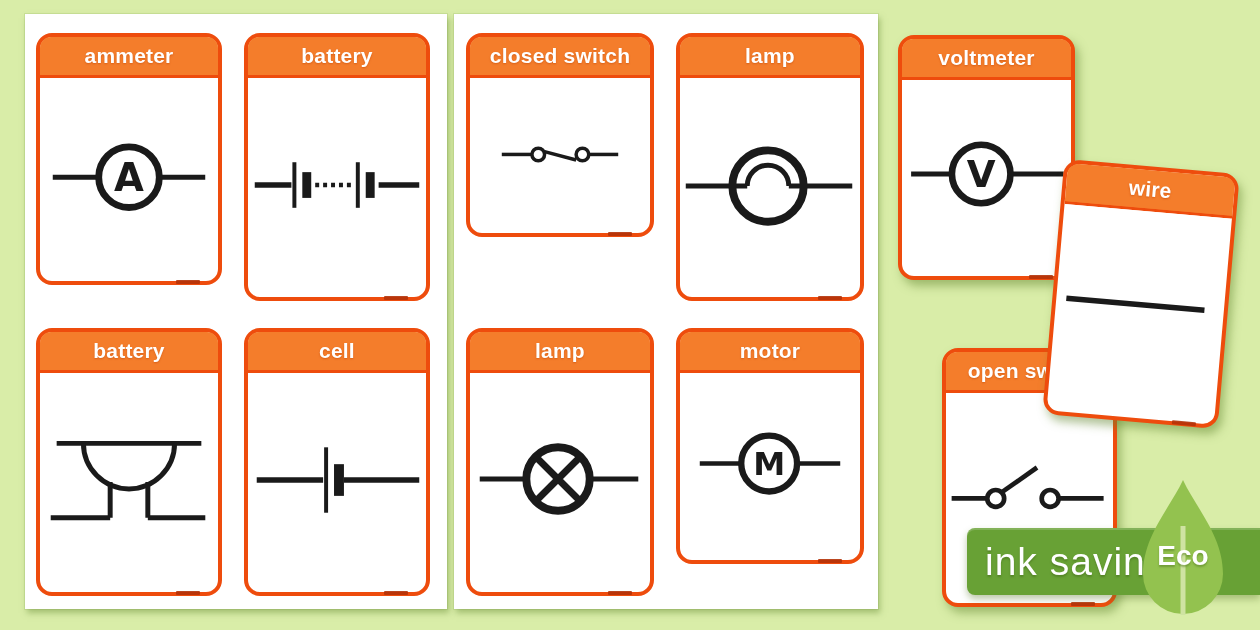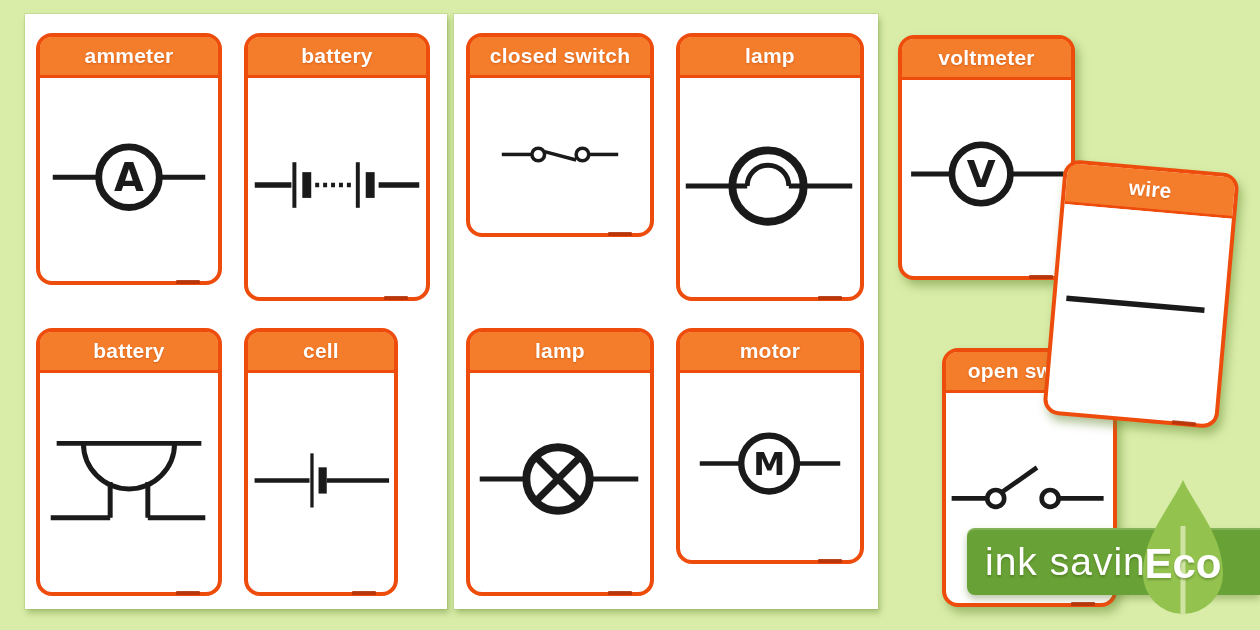--- a/index.html
+++ b/index.html
@@ -50,21 +50,21 @@
     box-shadow:0 4px 7px rgba(90,120,45,.4), inset 0 2px 0 rgba(255,255,255,.18);
     display:flex; align-items:center;
   }
   #banner-label{
     color:#ffffff; font-size:39px; padding-left:18px; letter-spacing:1px;
     text-shadow:0 2px 2px rgba(70,110,30,.55);
   }
   #leaf{ position:absolute; left:1141px; top:478px; z-index:41; }
   #eco-label{
     position:absolute; left:1141px; top:540px; width:84px; z-index:42;
-    text-align:center; color:#ffffff; font-size:42px; font-weight:bold;
+    text-align:center; color:#ffffff; font-size:28px; font-weight:bold;
     text-shadow:0 2px 2px rgba(90,130,40,.6);
   }
   .z1{z-index:1} .z2{z-index:2} .z3{z-index:3}
 </style>
 </head>
 <body>
 
 <div id="canvas">
 
   <div class="sheet" style="left:25px; top:14px; width:422px; height:595px;"></div>
@@ -110,21 +110,21 @@
       <svg viewBox="0 0 178 221">
         <path class="sym" stroke-width="5" d="M16,71 H162"></path>
         <path class="sym" stroke-width="5" d="M43,71 A46,46 0 0 0 135,71"></path>
         <path class="sym" stroke-width="5" d="M70,110 V146 M108,110 V146"></path>
         <path class="sym" stroke-width="5" d="M10,146 H70 M108,146 H166"></path>
       </svg>
     </div>
     <div class="wm"></div>
   </div>
 
-  <div class="card" style="left:244px; top:328px; width:154px; height:268px;">
+  <div class="card" style="left:244px; top:328px; width:186px; height:268px;">
     <div class="card-header">
       <span class="card-title">cell</span>
     </div>
     <div class="card-body">
       <svg viewBox="0 0 178 221">
         <path class="sym" stroke-width="5.5" d="M8,108 H75"></path>
         <path class="sym" stroke-width="4" d="M78,75 V141"></path>
         <rect class="sym-fill" x="86" y="92" width="10" height="32"></rect>
         <path class="sym" stroke-width="5.5" d="M96,108 H172"></path>
       </svg>

